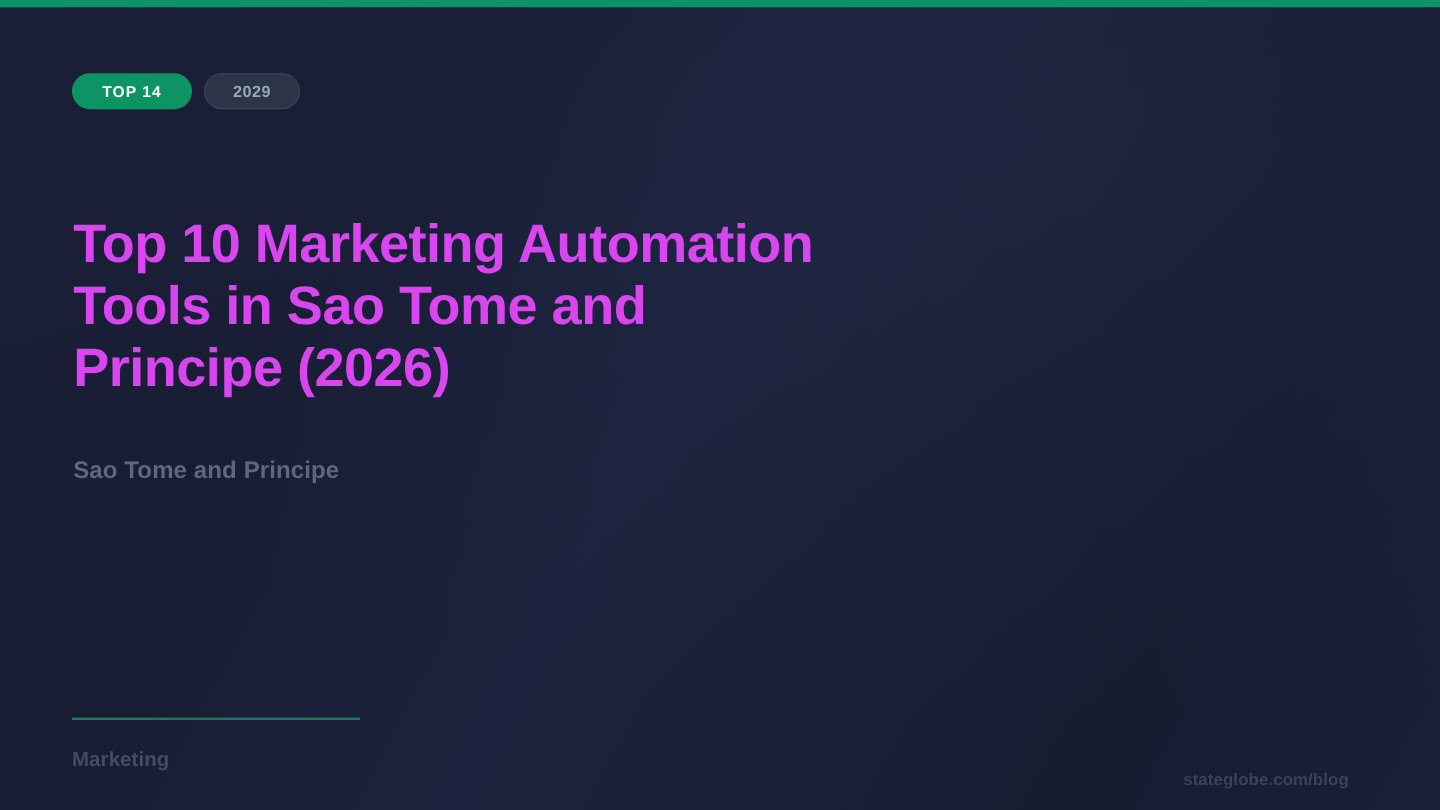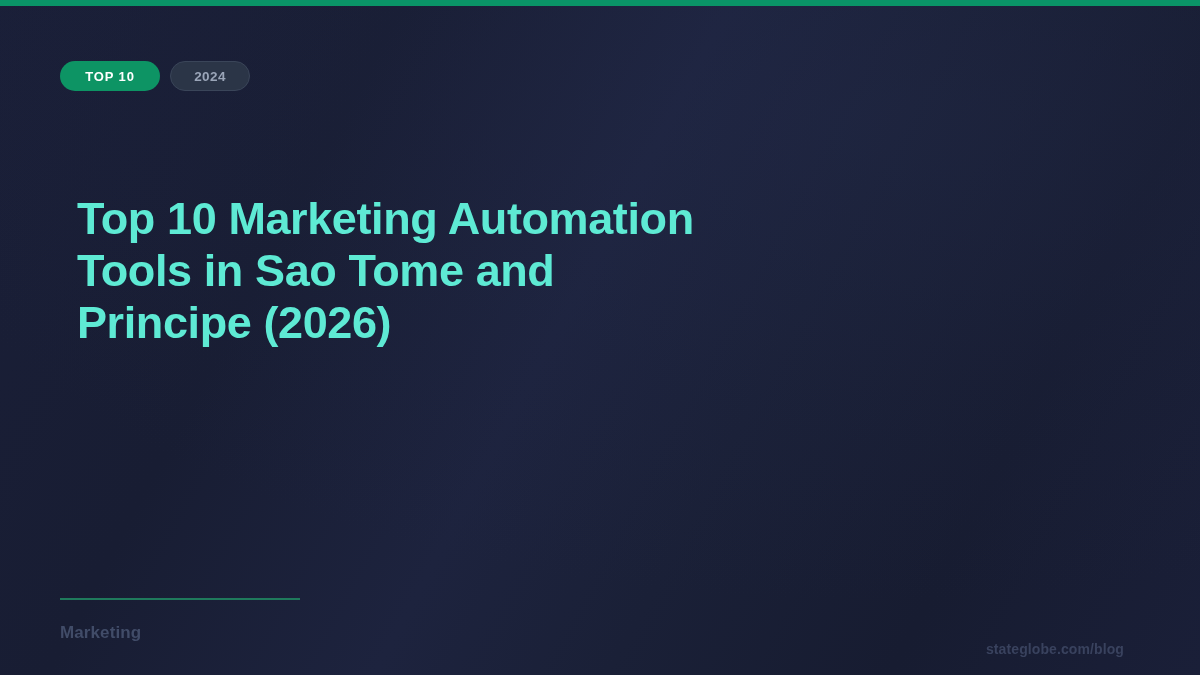--- a/index.html
+++ b/index.html
@@ -97,25 +97,25 @@
     padding: 0 20px;
     min-width: 80px;
   }
 
   
   .headline {
     position: absolute;
     top: 177px;
     left: 61px;
     width: 640px;
-    margin: 16px;
+    margin: 0;
     font-size: 45px;
     line-height: 52px;
     font-weight: bold;
-    color: #5eead4;
+    color: #d946ef;
     letter-spacing: -0.4px;
   }
 
   .subtitle {
     position: absolute;
     top: 381px;
     left: 61px;
     margin: 0;
     font-size: 20px;
     font-weight: bold;
@@ -159,26 +159,27 @@
 <div class="card">
 
   <div class="bg-gradient"></div>
   <div class="bg-vignette"></div>
 
   <div class="top-accent-bar"></div>
 
   <div class="content">
 
     <div class="badge-row">
-      <span class="badge badge-primary">TOP 10</span>
-      <span class="badge badge-secondary">2024</span>
+      <span class="badge badge-primary">TOP 14</span>
+      <span class="badge badge-secondary">2029</span>
     </div>
 
     <h1 class="headline">Top 10 Marketing Automation Tools in Sao Tome and Principe (2026)</h1>
 
+    <p class="subtitle">Sao Tome and Principe</p>
 
     <div class="footer-rule"></div>
 
     <p class="footer-brand">Marketing</p>
 
     <p class="footer-url">stateglobe.com/blog</p>
 
   </div>
 </div>
 

